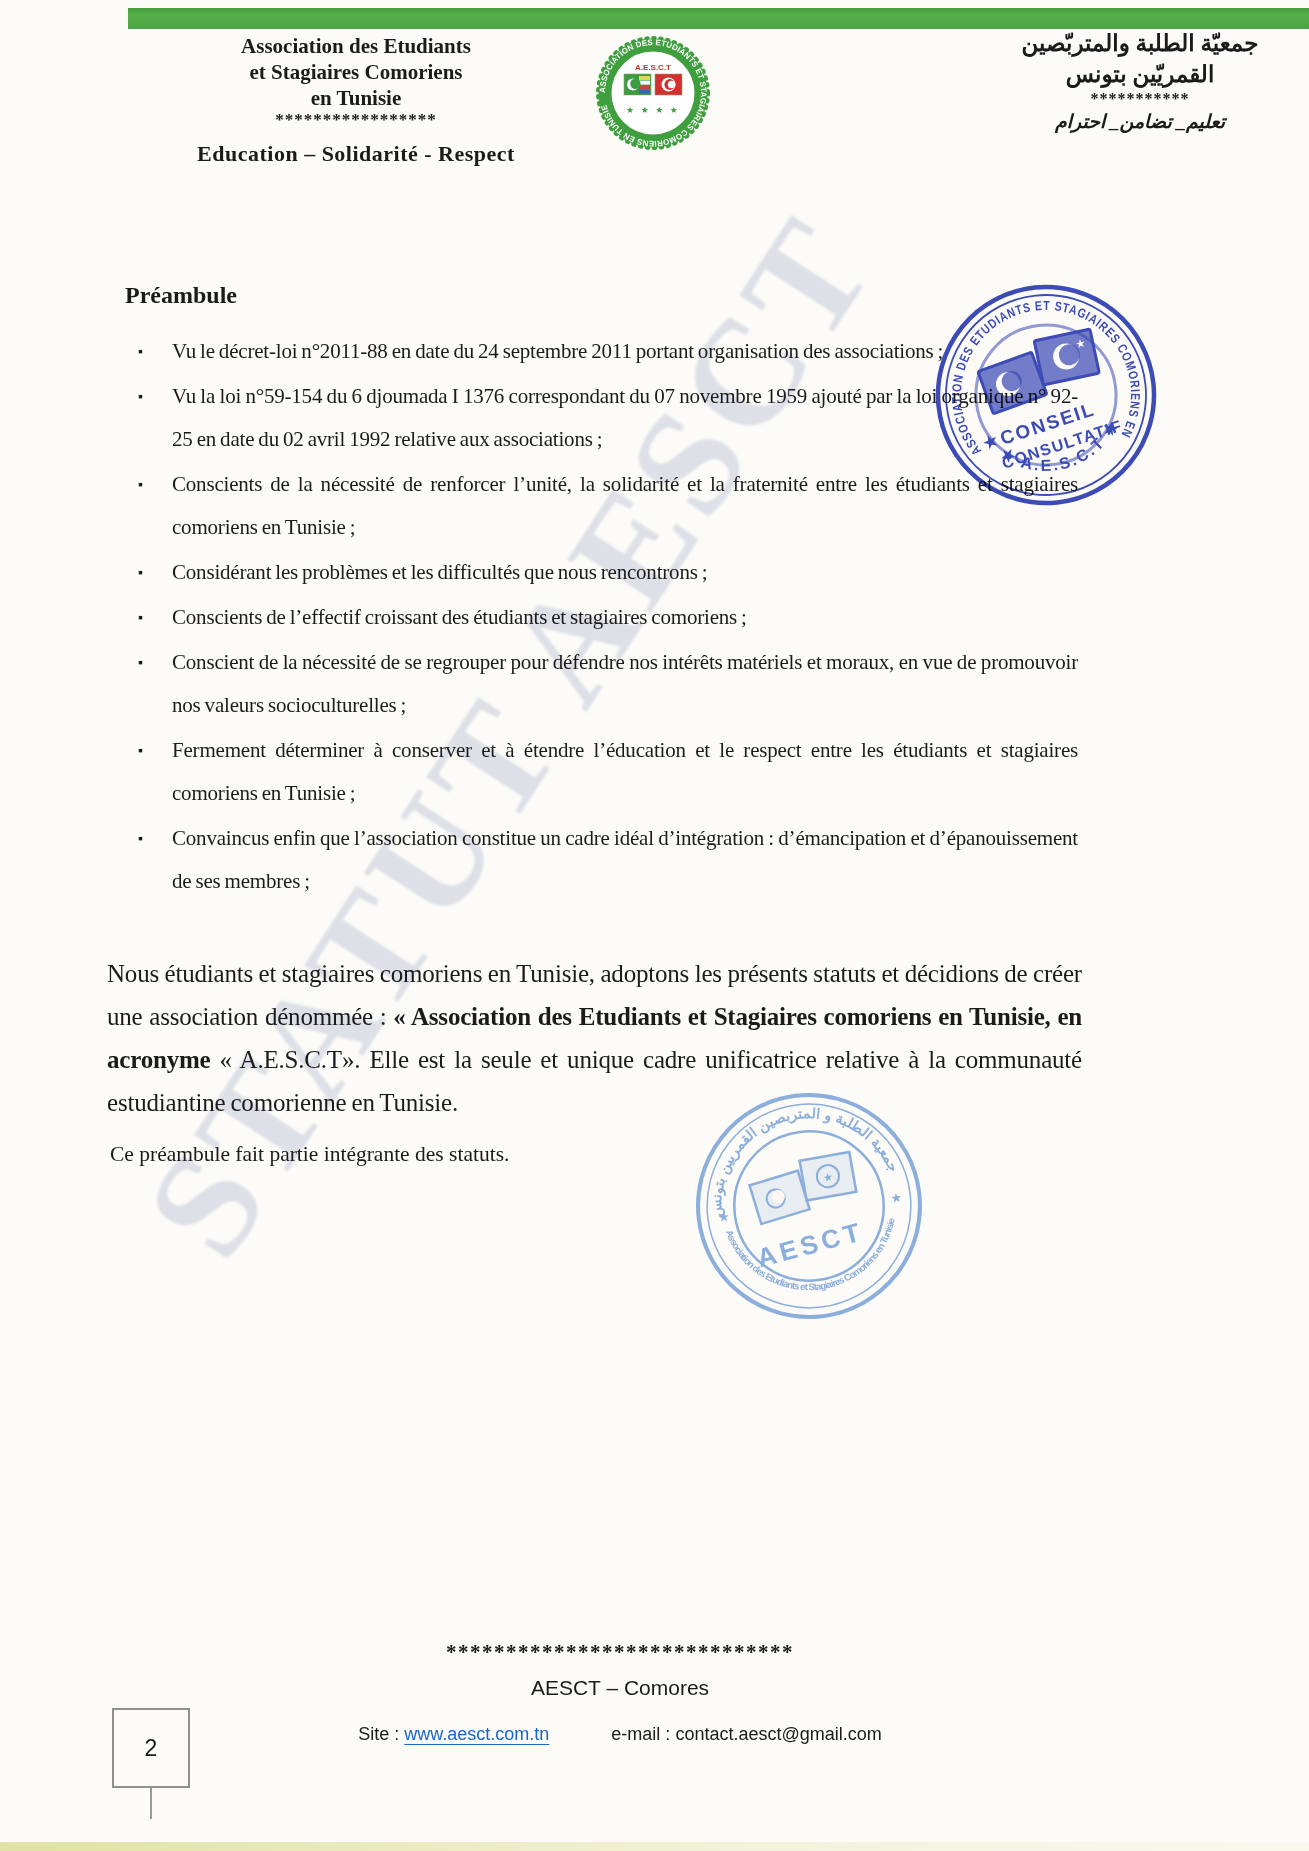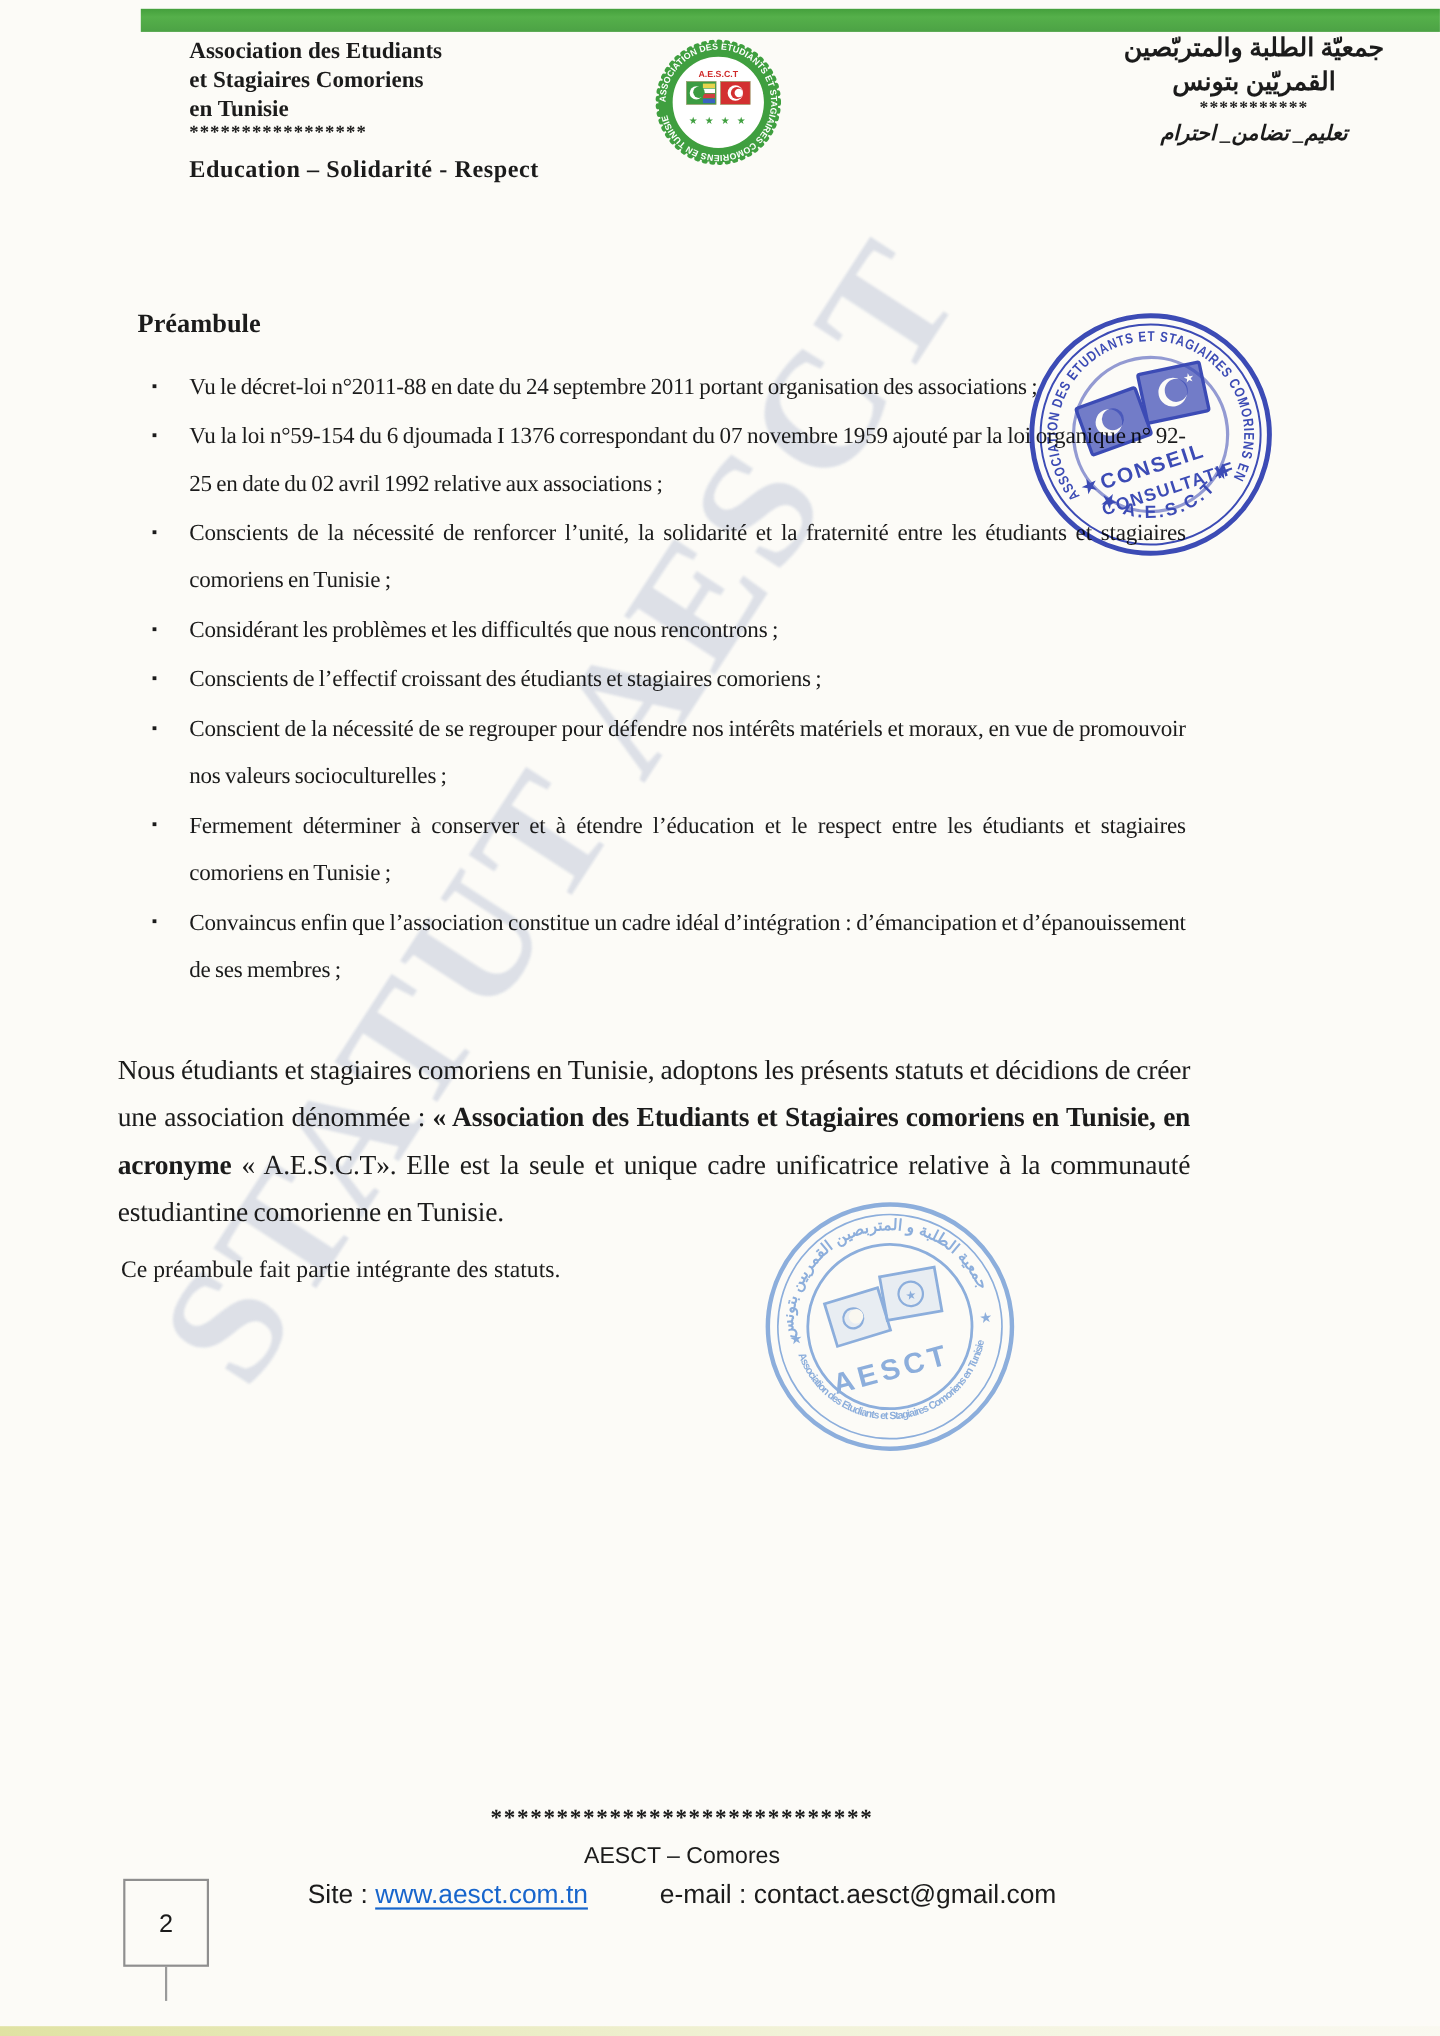--- a/index.html
+++ b/index.html
@@ -8,21 +8,21 @@
     background:#fcfbf7;
     font-family:"Liberation Serif", serif;color:#1b1b1b;
   }
   .abs{position:absolute;}
 
   
   .top-bar{left:128px;top:8px;width:1181px;height:21px;
     background:linear-gradient(180deg,#44a03c,#55b04a 35%,#4ca245);}
 
   
-  .hdr-fr{left:172px;top:33px;width:368px;font-weight:bold;}
+  .hdr-fr{left:172px;top:33px;width:368px;text-align:center;font-weight:bold;}
   .hdr-fr .l{font-size:21px;line-height:26px;}
   .hdr-fr .stars{font-size:17px;line-height:18px;letter-spacing:1px;}
   .hdr-fr .motto{font-size:22px;margin-top:12px;letter-spacing:.5px;}
 
   
   .hdr-ar{left:970px;top:28px;width:340px;text-align:center;font-weight:bold;direction:rtl;}
   .hdr-ar .l{font-size:23px;line-height:31px;}
   .hdr-ar .stars{direction:ltr;font-size:16px;line-height:17px;letter-spacing:1px;}
   .hdr-ar .motto{font-size:19px;line-height:30px;font-style:italic;}
 
@@ -53,21 +53,21 @@
     mix-blend-mode:multiply;opacity:.92;}
   .stamp2{left:693px;top:1090px;width:232px;height:232px;z-index:3;
     mix-blend-mode:multiply;opacity:.85;}
   svg text{font-family:"Liberation Sans", sans-serif;}
 
   
   .footer{left:170px;top:1640px;width:900px;text-align:center;z-index:1;
     font-family:"Liberation Sans", sans-serif;}
   .footer .fstars{font-family:"Liberation Serif",serif;font-weight:bold;font-size:21px;letter-spacing:1.5px;}
   .footer .forg{font-size:21px;margin-top:11px;}
-  .footer .fsite{font-size:24px;margin-top:9px;}
+  .footer .fsite{font-size:18px;margin-top:24px;}
   .footer .gap{display:inline-block;width:52px;}
   .footer a{color:#1765cc;text-decoration:underline;text-underline-offset:4px;}
 
   .page-box{left:112px;top:1708px;width:74px;height:76px;border:2px solid #8f8f8f;
     display:flex;align-items:center;justify-content:center;
     font-family:"Liberation Sans",sans-serif;font-size:23px;background:#fcfbf7;z-index:2;}
   .page-box-tail{left:150px;top:1786px;width:2px;height:33px;background:#9a9a9a;}
 
   .bottom-strip{left:0;bottom:0;width:100%;height:9px;
     background:linear-gradient(90deg,rgba(219,222,148,.85),rgba(231,233,185,.5) 55%,rgba(242,242,220,.25));}

